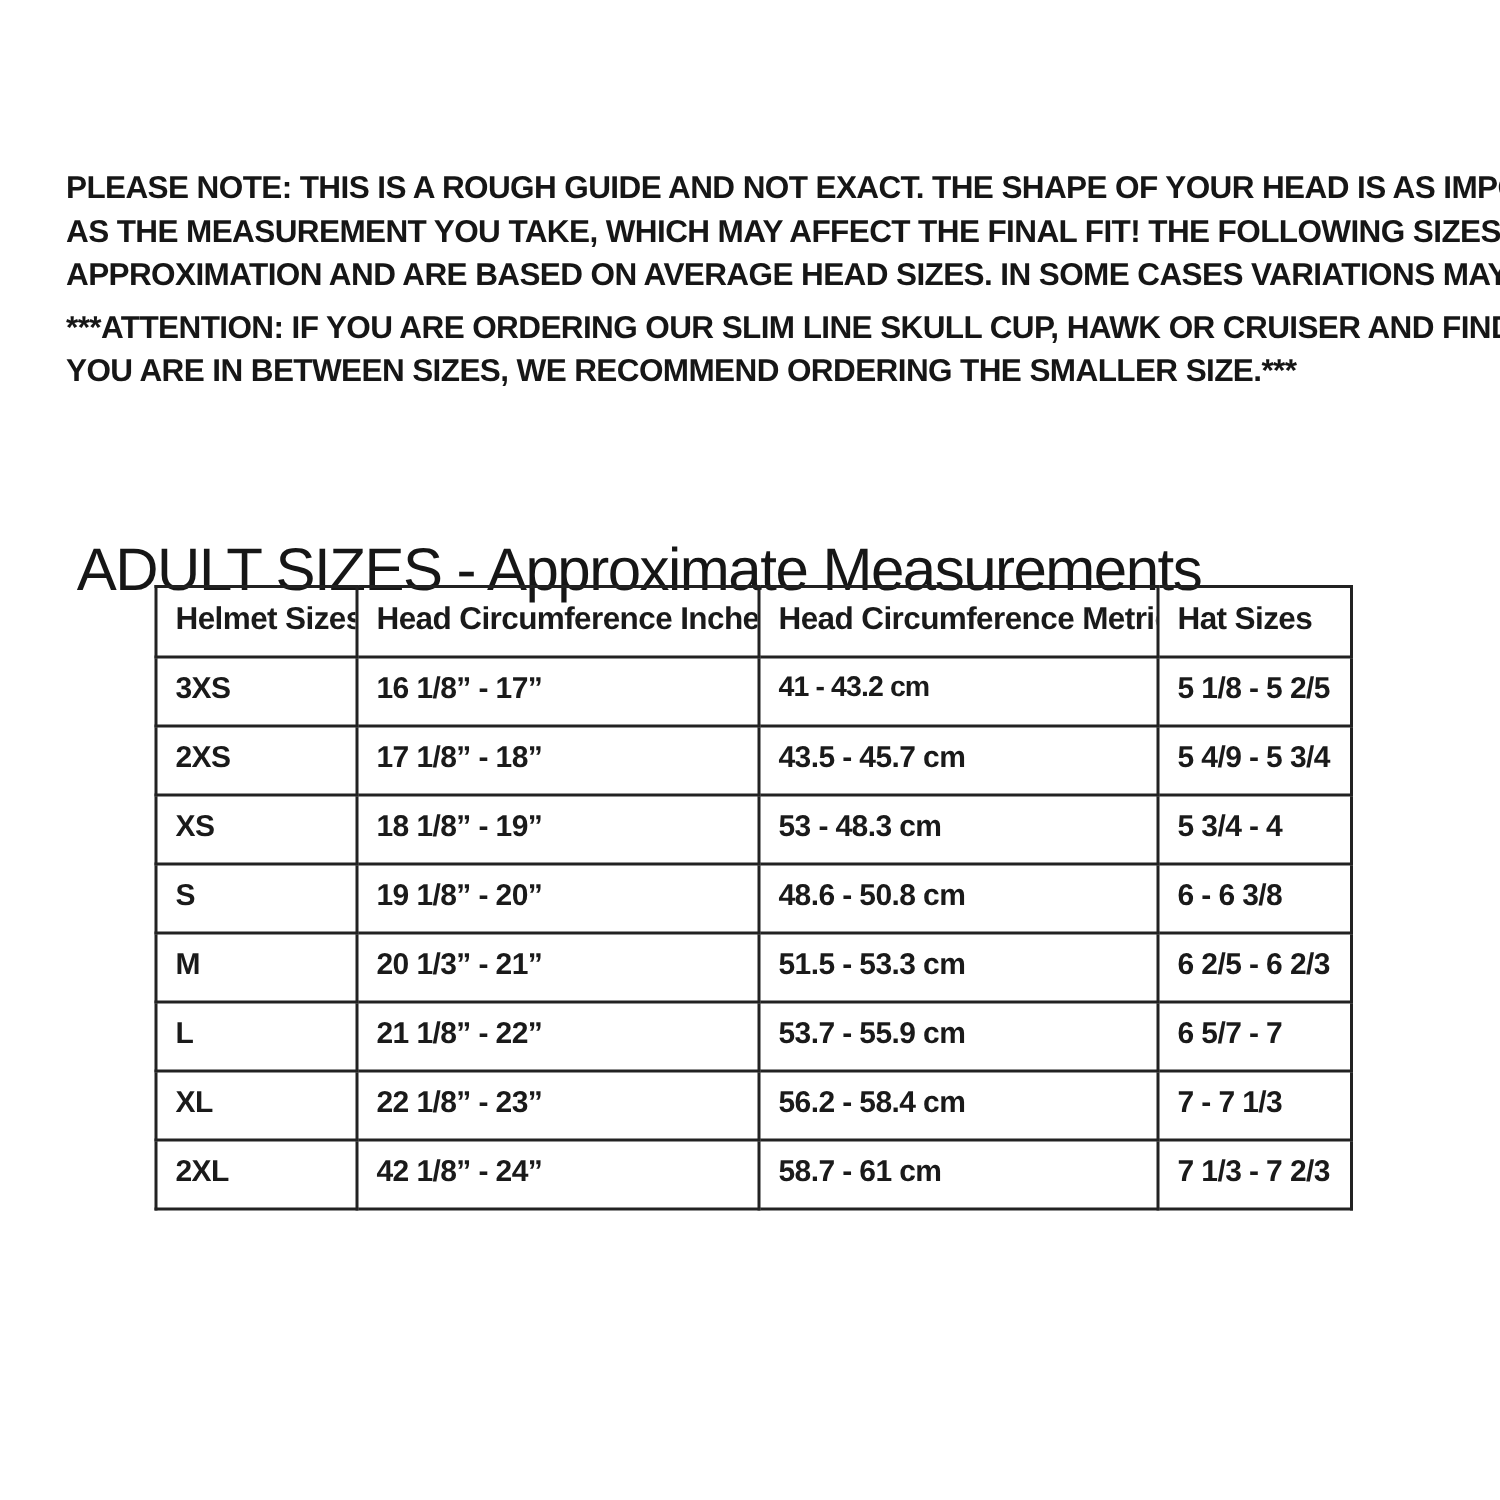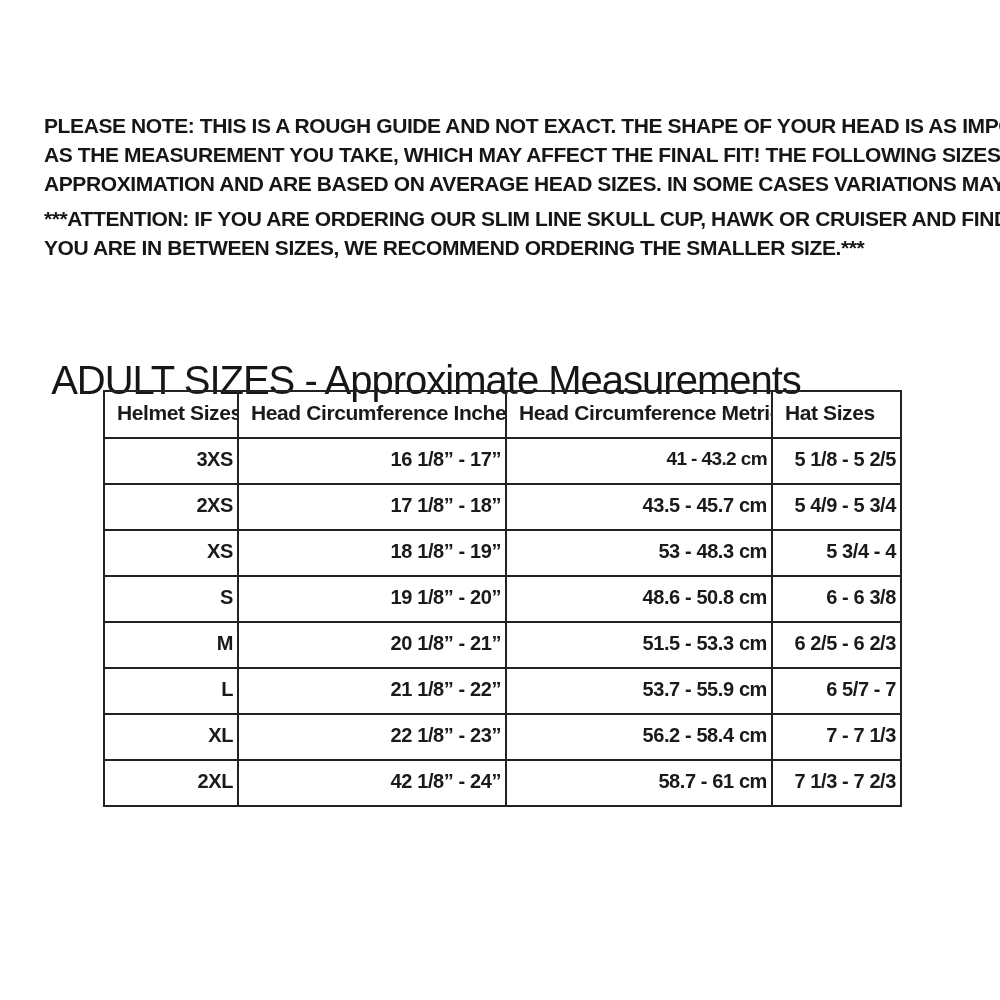--- a/index.html
+++ b/index.html
@@ -66,21 +66,20 @@
     letter-spacing: -0.4px;
     color: #1a1a1a;
   }
   .size-table th {
     height: 41px;
     font-size: 21px;
   }
   .size-table td {
     height: 40px;
     font-size: 20px;
-    text-align: right;
   }
   .size-table td.emph {
     font-size: 19px;
     letter-spacing: -0.6px;
   }
 </style>
 </head>
 <body>
 
 <div class="note note-please">
@@ -132,21 +131,21 @@
         <td>5 3/4 - 4</td>
       </tr>
       <tr>
         <td>S</td>
         <td>19 1/8” - 20”</td>
         <td>48.6 - 50.8 cm</td>
         <td>6 - 6 3/8</td>
       </tr>
       <tr>
         <td>M</td>
-        <td>20 1/8” - 21”</td>
+        <td>20 1/3” - 21”</td>
         <td>51.5 - 53.3 cm</td>
         <td>6 2/5 - 6 2/3</td>
       </tr>
       <tr>
         <td>L</td>
         <td>21 1/8” - 22”</td>
         <td>53.7 - 55.9 cm</td>
         <td>6 5/7 - 7</td>
       </tr>
       <tr>

